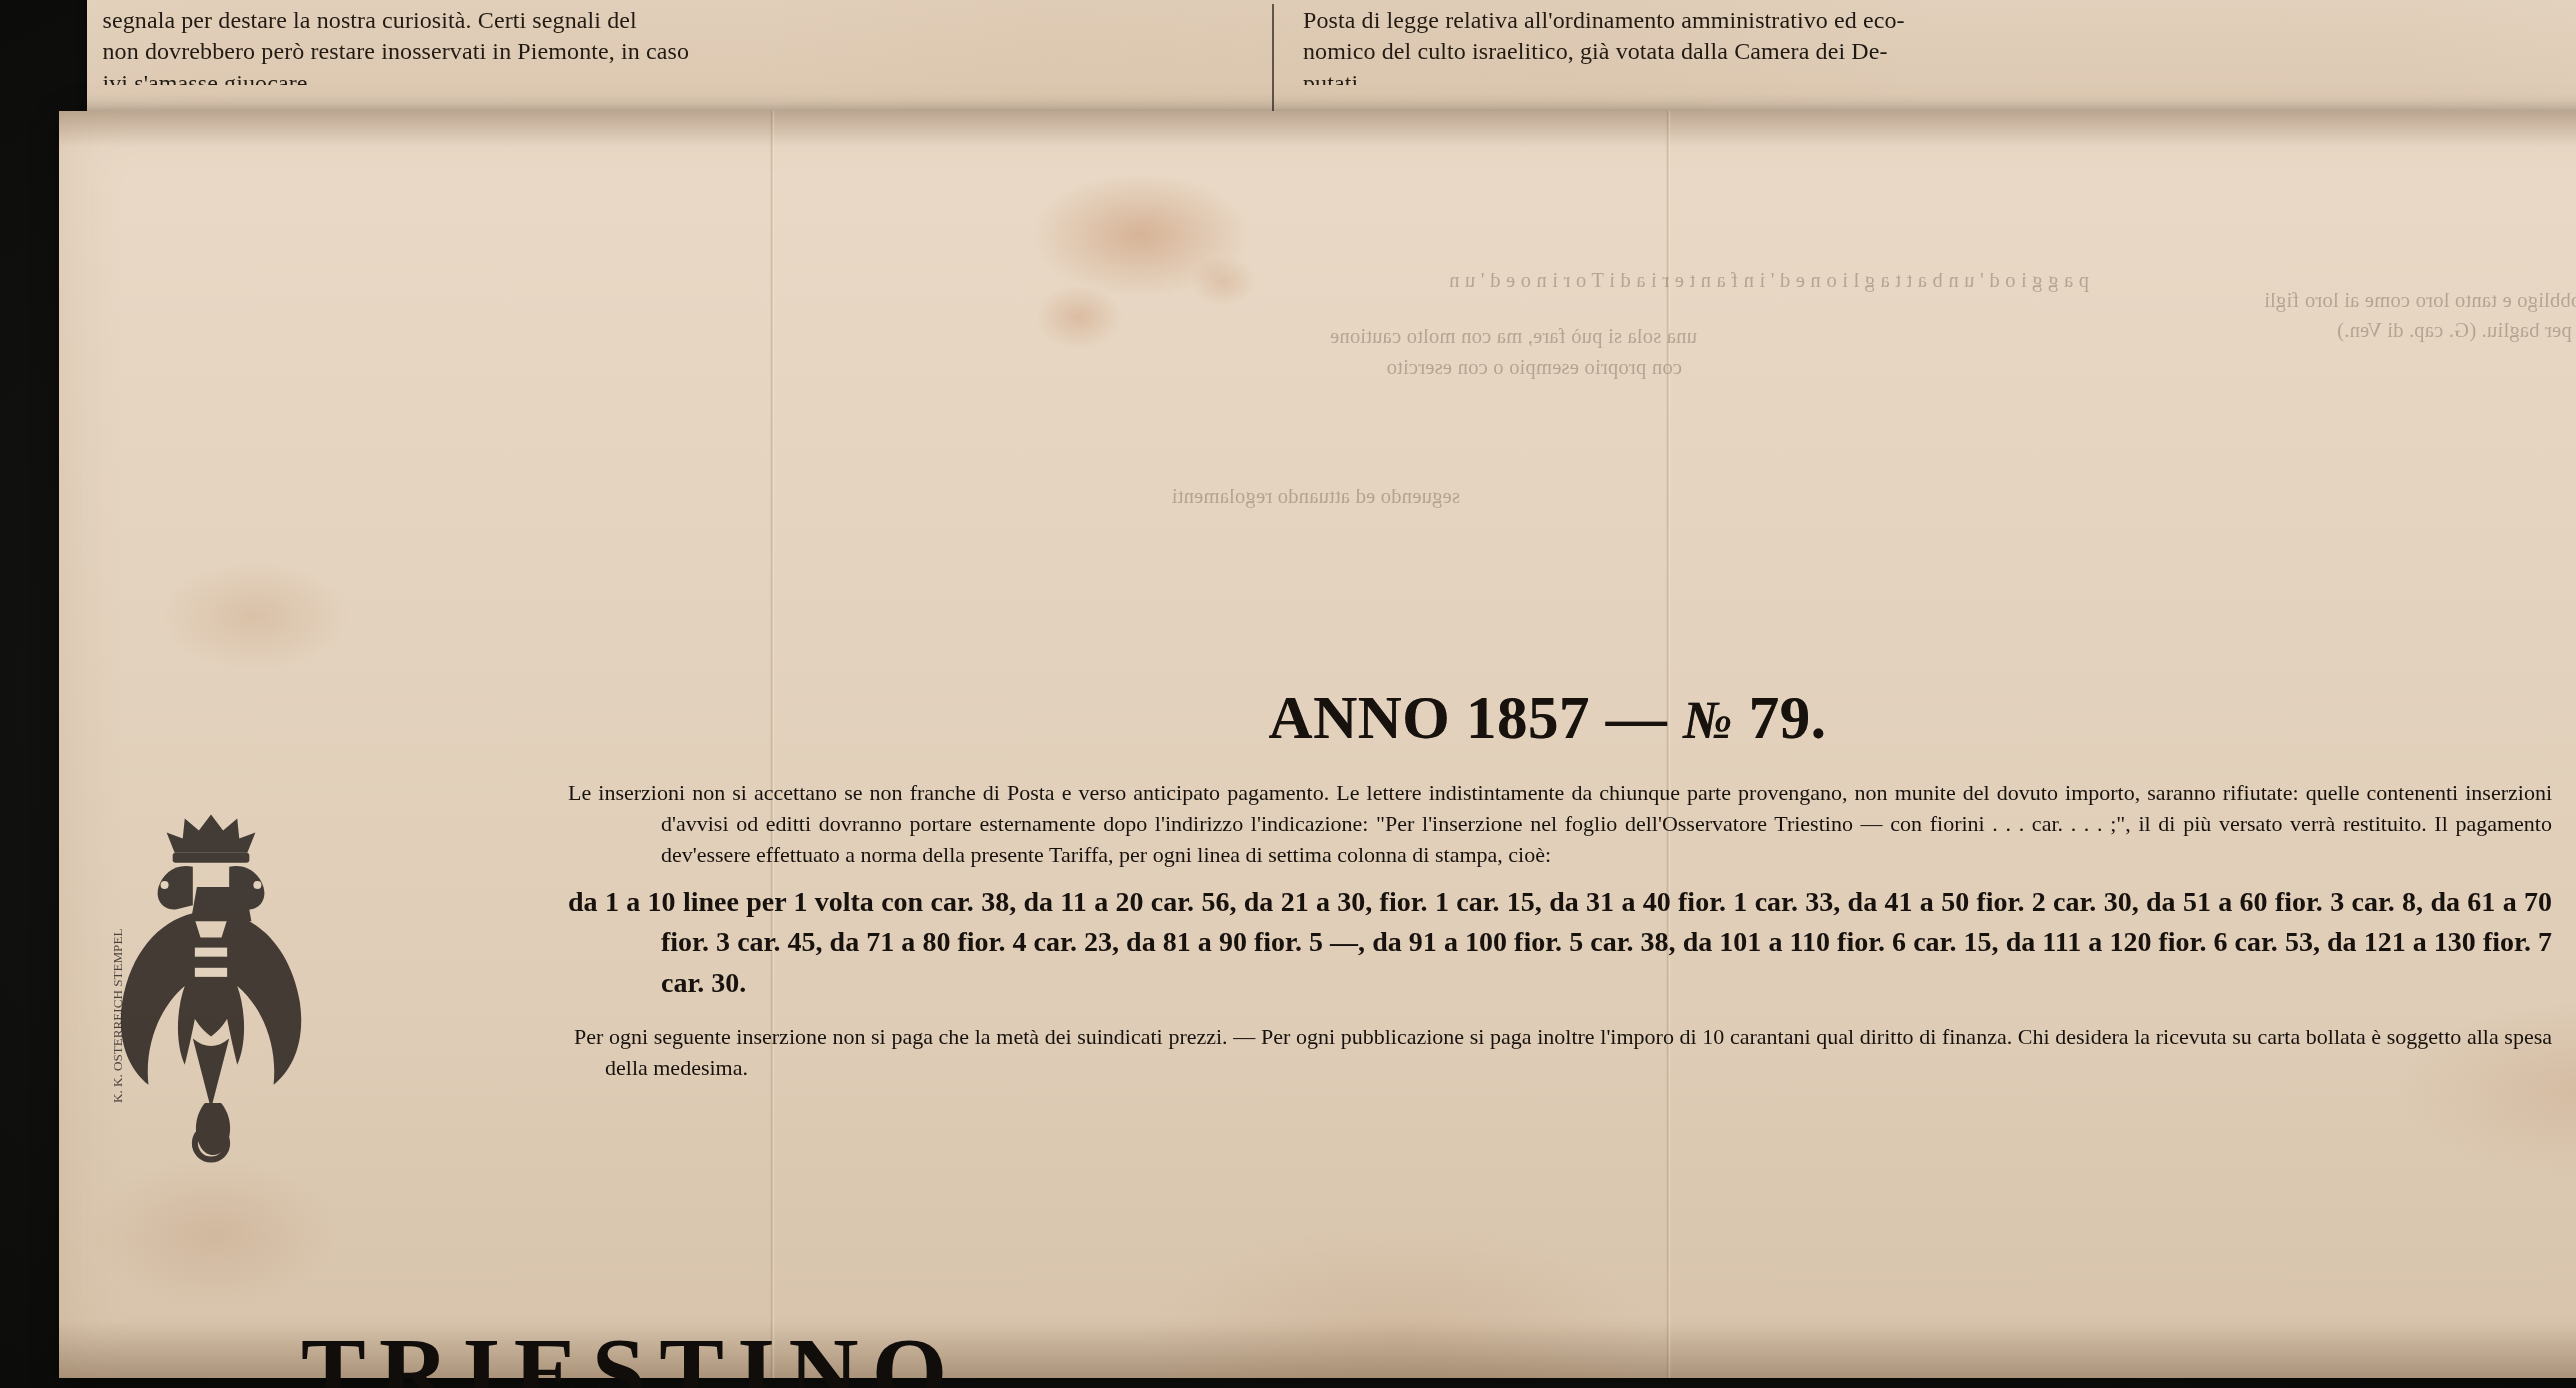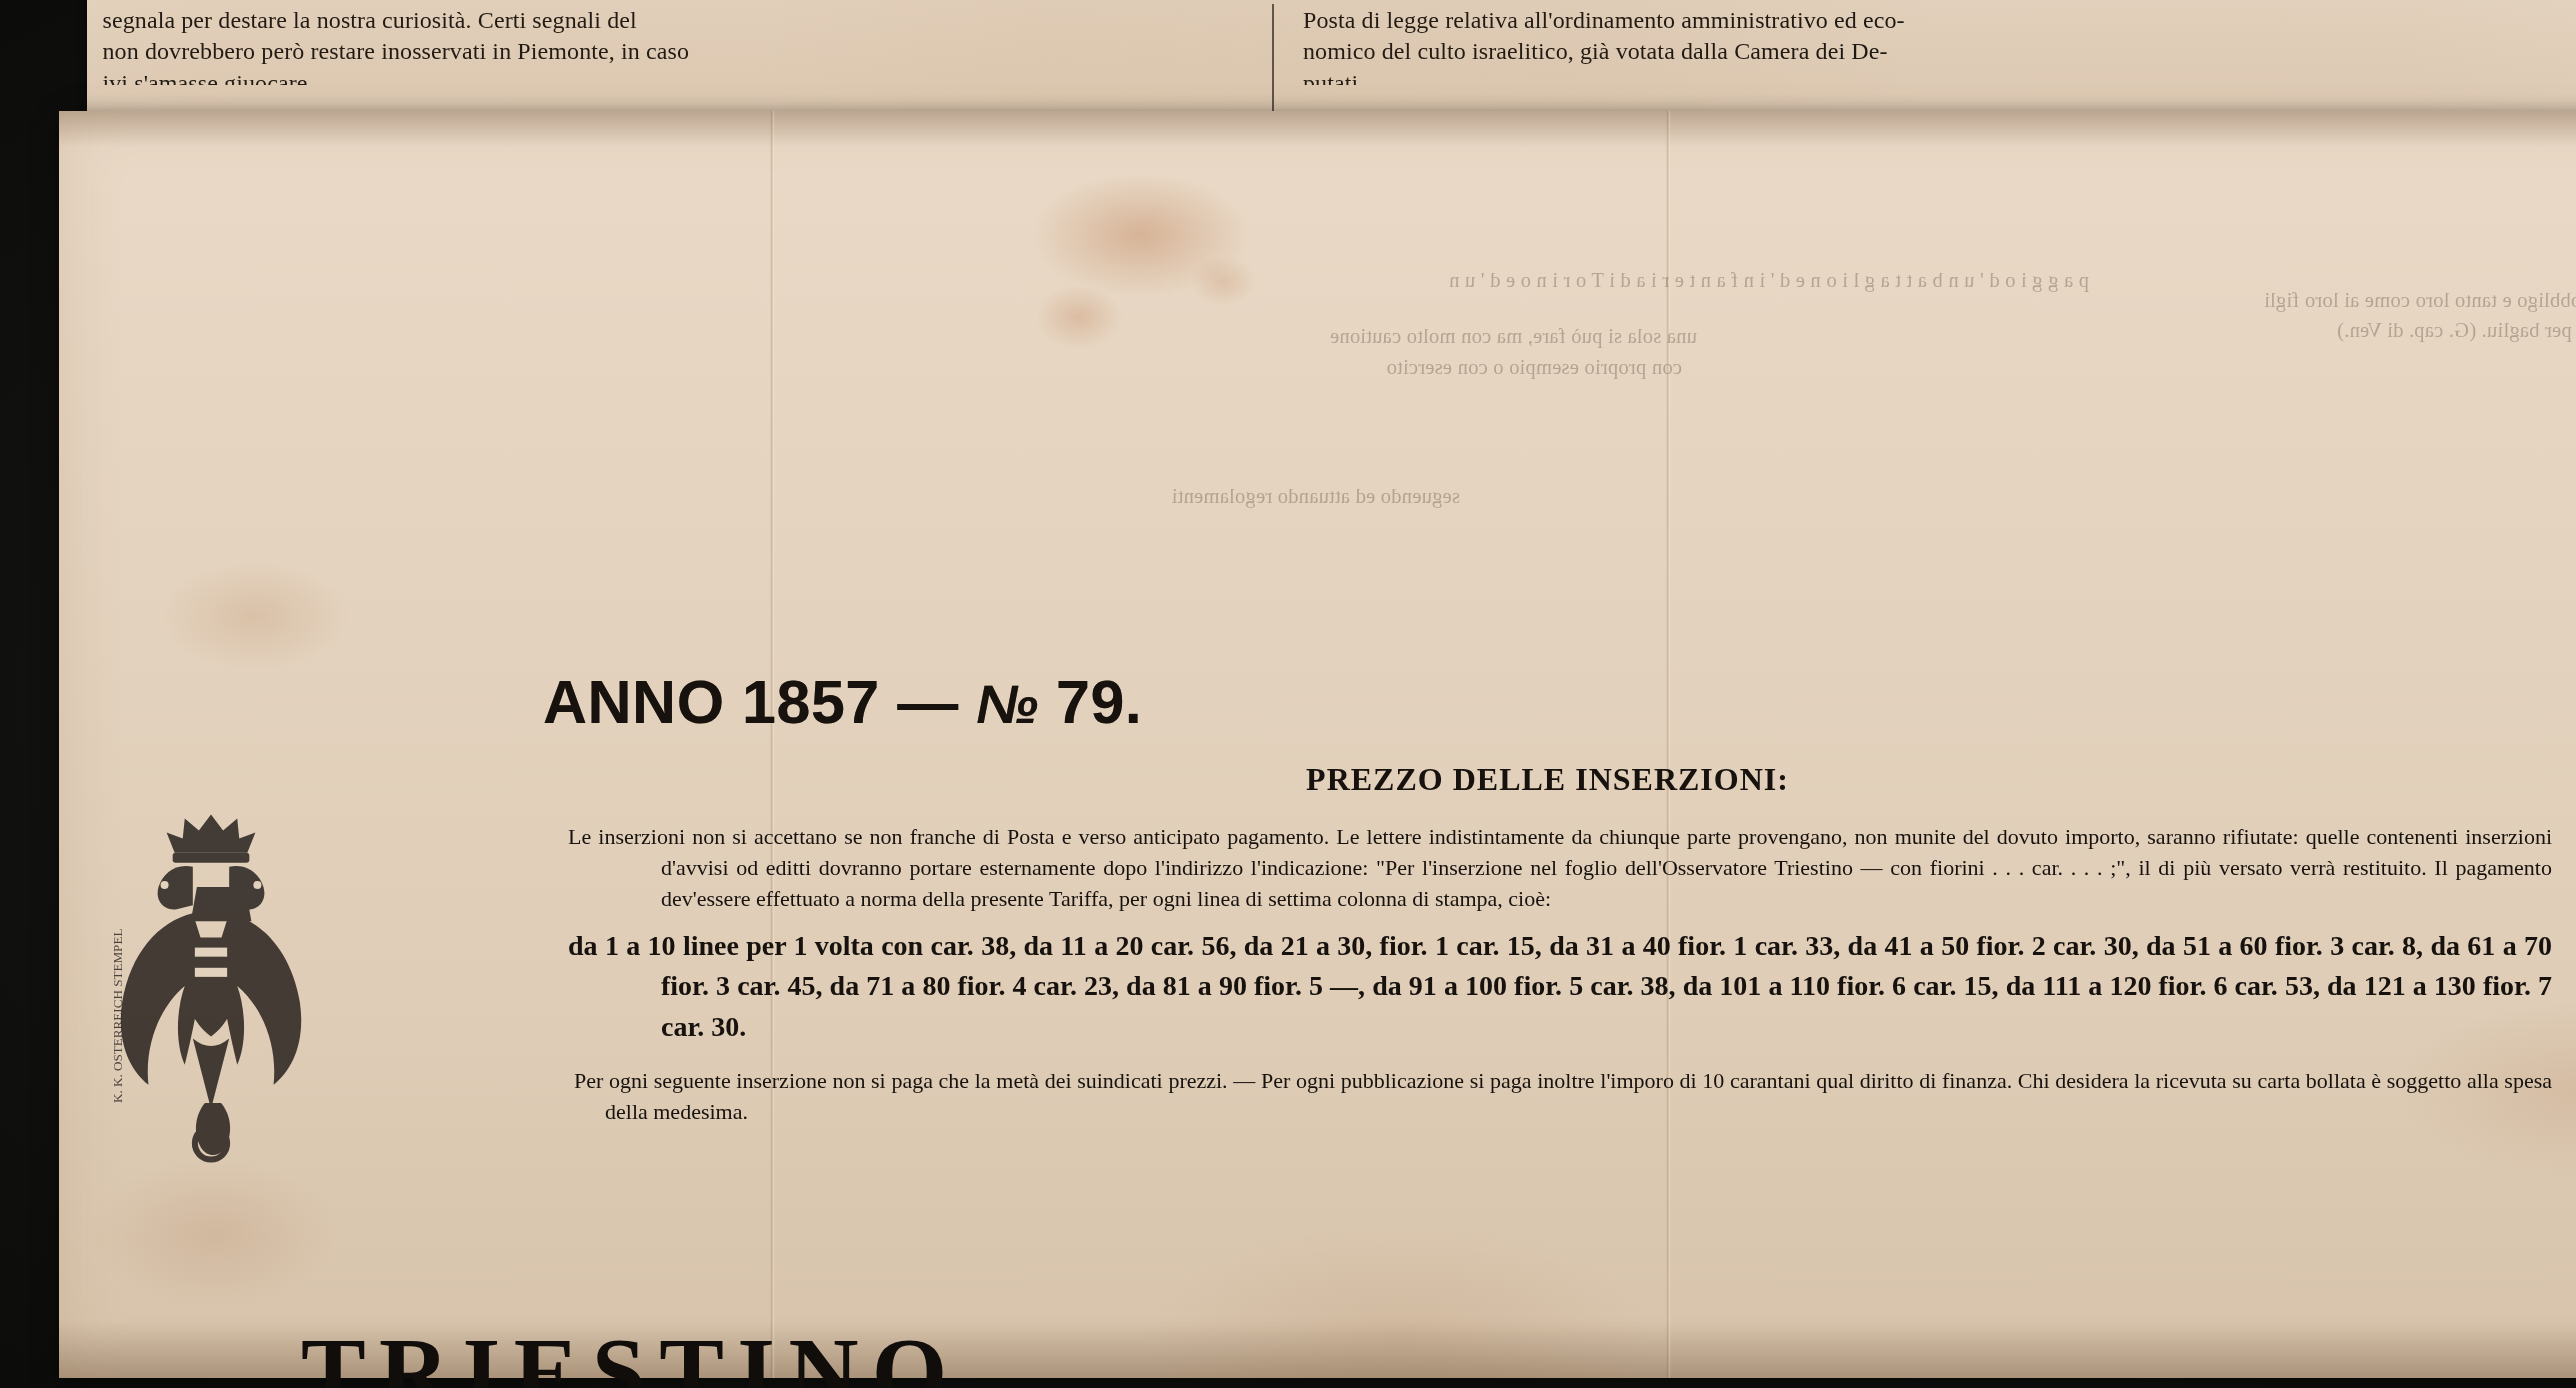--- a/index.html
+++ b/index.html
@@ -161,26 +161,26 @@
 
   
   .print-block {
     position: absolute;
     left: 484px;
     top: 556px;
     width: 2009px;
     color: #17120e;
   }
   .anno-line {
-    text-align: left;
-    font-family: Liberation Sans, sans-serif;
+    text-align: center;
+    font-family: Liberation Serif, serif;
     font-weight: bold;
     font-size: 61px;
     letter-spacing: 0.5px;
-    margin: 0 0 24px 0;
+    margin: 16px 0 24px 0;
     text-shadow: 0 0 0.5px rgba(0,0,0,0.5);
   }
   .anno-line .num-sign {
     font-style: italic;
     font-size: 54px;
   }
   .prezzo-title {
     text-align: center;
     font-weight: bold;
     font-size: 32px;
@@ -301,21 +301,20 @@
     </div>
 
     <div class="print-block">
 
       <h1 class="anno-line">
         <span>ANNO 1857 —</span>
         <span class="num-sign">№</span>
         <span>79.</span>
       </h1>
 
-      <h2 class="prezzo-title">PREZZO DELLE INSERZIONI:</h2>
 
       <p class="para indent-hang">Le inserzioni non si accettano se non franche di Posta e verso anticipato pagamento. Le lettere indistintamente da chiunque parte provengano, non munite del dovuto importo, saranno rifiutate: quelle contenenti inserzioni d'avvisi od editti dovranno portare esternamente dopo l'indirizzo l'indicazione: "Per l'inserzione nel foglio dell'Osservatore Triestino — con fiorini . . . car. . . . ;", il di più versato verrà restituito. Il pagamento dev'essere effettuato a norma della presente Tariffa, per ogni linea di settima colonna di stampa, cioè:</p>
 
       <p class="tariff">da 1 a 10 linee per 1 volta con car. 38, da 11 a 20 car. 56, da 21 a 30, fior. 1 car. 15, da 31 a 40 fior. 1 car. 33, da 41 a 50 fior. 2 car. 30, da 51 a 60 fior. 3 car. 8, da 61 a 70 fior. 3 car. 45, da 71 a 80 fior. 4 car. 23, da 81 a 90 fior. 5 —, da 91 a 100 fior. 5 car. 38, da 101 a 110 fior. 6 car. 15, da 111 a 120 fior. 6 car. 53, da 121 a 130 fior. 7 car. 30.</p>
 
       <p class="closing">Per ogni seguente inserzione non si paga che la metà dei suindicati prezzi. — Per ogni pubblicazione si paga inoltre l'imporo di 10 carantani qual diritto di finanza. Chi desidera la ricevuta su carta bollata è soggetto alla spesa della medesima.</p>
     </div>
 
     <div class="masthead">
       <div class="masthead-text">TRIESTINO</div>

